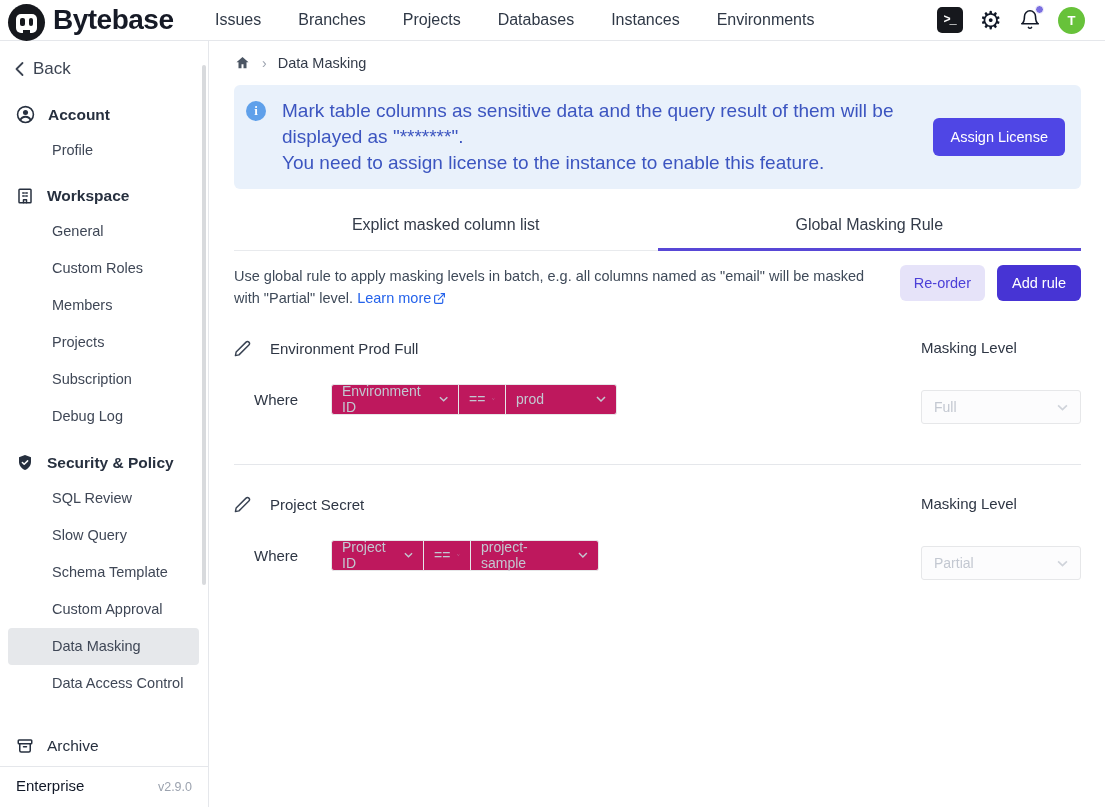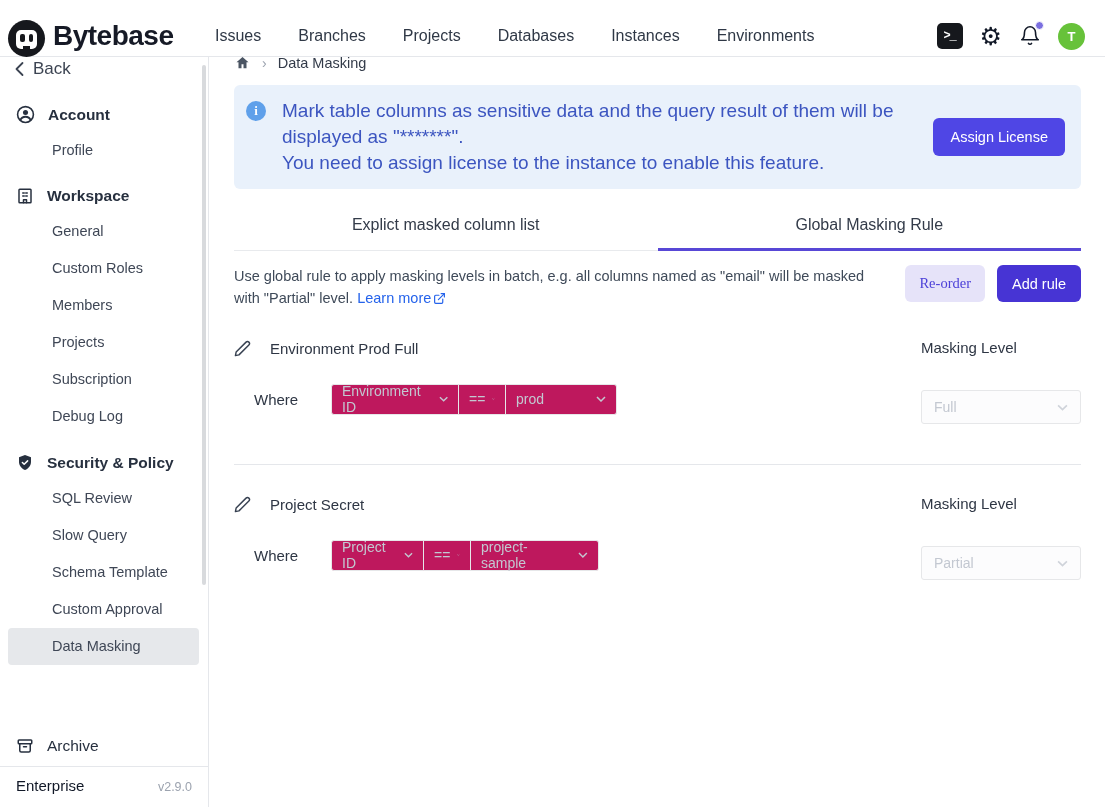--- a/index.html
+++ b/index.html
@@ -8,21 +8,21 @@
     font-family: "Liberation Sans", sans-serif;
     color: #374151;
     background: #ffffff;
     overflow: hidden;
     position: relative;
   }
   svg { display: block; }
 
   
   .topbar {
-    position: absolute; top: 16px; left: 0; right: 0; height: 41px;
+    position: absolute; top: 0; left: 0; right: 0; height: 41px;
     background: #fff; border-bottom: 1px solid #e5e7eb;
     display: flex; align-items: center; z-index: 20;
   }
   .logo-wrap { width: 205px; display: flex; align-items: center; padding-left: 8px; overflow: hidden; height: 41px; }
   .logo-circle {
     width: 37px; height: 37px; border-radius: 50%; background: #16181d;
     position: relative; flex: 0 0 auto; margin-top: 4px;
   }
   .logo-face { position: absolute; left: 8px; top: 10px; width: 21px; height: 19px; background: #fff; border-radius: 5px; }
   .logo-eye { position: absolute; top: 4px; width: 4.5px; height: 8px; background: #16181d; border-radius: 2px; }
@@ -97,21 +97,21 @@
   }
   .tab.active { border-bottom: 3px solid #5847d6; padding-bottom: 14px; }
 
   .toolbar { margin: 14px 24px 0; display: flex; align-items: flex-start; }
   .rule-desc { flex: 1 1 auto; font-size: 14.5px; color: #3f4a59; line-height: 22px; max-width: 655px; }
   .learn-more { color: #2563eb; cursor: pointer; white-space: nowrap; }
   .ext-icon { display: inline-block; vertical-align: -2px; margin-left: 2px; }
   .toolbar-btns { margin-left: auto; display: flex; gap: 12px; }
   .reorder-btn {
     background: #e6e3f9; color: #4c40d8; border: none; border-radius: 6px;
-    padding: 10px 14px; font-size: 14.5px; font-family: Liberation Serif, serif; cursor: pointer;
+    padding: 10px 14px; font-size: 14.5px; font-family: Liberation Sans, sans-serif; cursor: pointer;
   }
   .addrule-btn {
     background: #4734d4; color: #fff; border: none; border-radius: 6px;
     padding: 10px 15px; font-size: 14.5px; font-weight: 500; font-family: "Liberation Sans", sans-serif; cursor: pointer;
   }
 
   .rules { margin: 0 24px; }
   .rule { padding: 30px 0 40px; }
   .rule + .rule { border-top: 1px solid #e5e7eb; }
   .rule-head { display: flex; align-items: center; }
@@ -216,20 +216,21 @@
         <path d="M12 2l8 3v6c0 5.2-3.4 9.3-8 11-4.6-1.7-8-5.8-8-11V5z" fill="#27303f"></path>
         <path d="M8.5 12l2.4 2.4 4.6-4.6" fill="none" stroke="#fff" stroke-width="2" stroke-linecap="round" stroke-linejoin="round"></path>
       </svg>
       <span>Security &amp; Policy</span>
     </div>
     <div class="side-item">SQL Review</div>
     <div class="side-item">Slow Query</div>
     <div class="side-item">Schema Template</div>
     <div class="side-item">Custom Approval</div>
     <div class="side-item active">Data Masking</div>
+    <div class="side-item">Data Access Control</div>
 
     <div class="side-scrollbar"></div>
   </div>
 
   <div class="archive-row">
     <svg width="18" height="18" viewBox="0 0 24 24" fill="none" stroke="#27303f" stroke-width="2" stroke-linecap="round" stroke-linejoin="round">
       <rect x="3" y="4" width="18" height="5" rx="1"></rect>
       <path d="M5 9v9a2 2 0 0 0 2 2h10a2 2 0 0 0 2-2V9M10 13h4"></path>
     </svg>
     <span>Archive</span>

